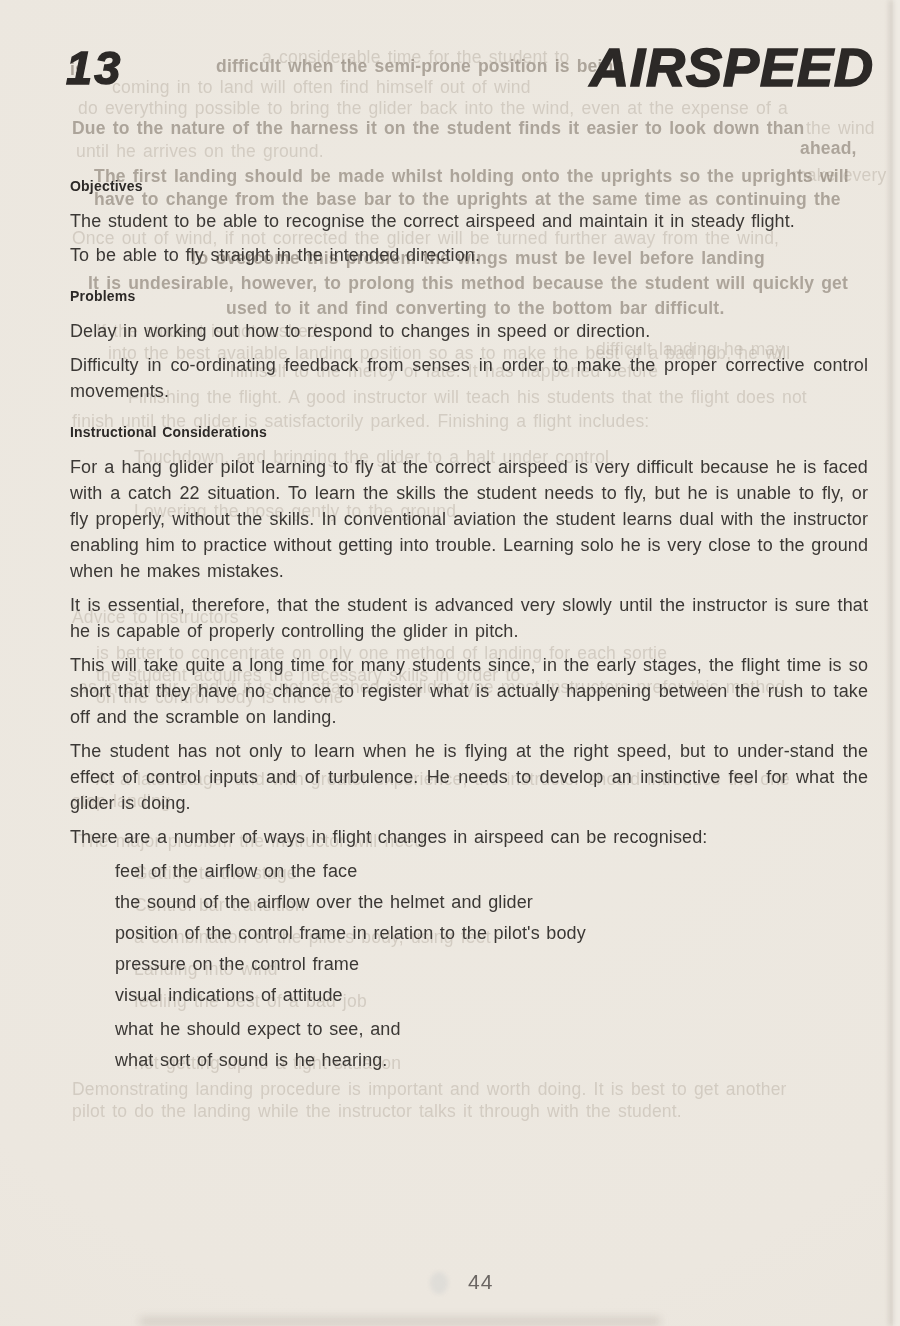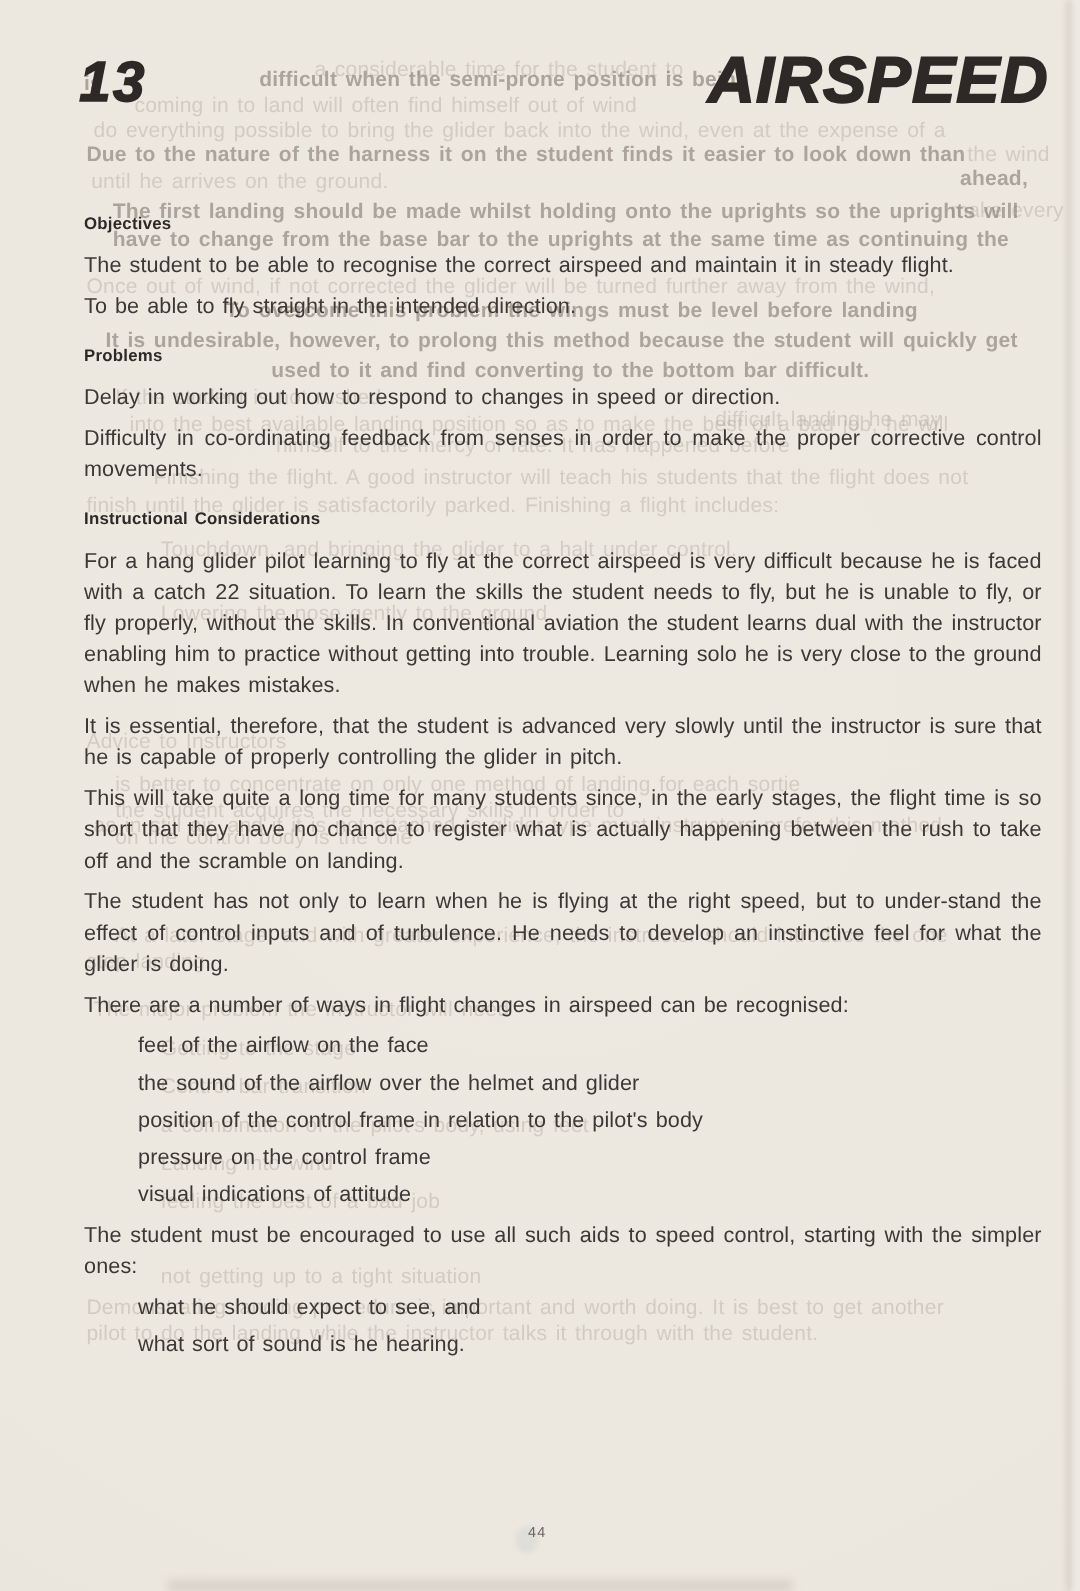--- a/index.html
+++ b/index.html
@@ -43,22 +43,22 @@
   .content{position:absolute;left:70px;right:32px;top:176px;z-index:2;
     font-size:18px;line-height:26px;letter-spacing:.1px;word-spacing:1.5px;}
   .content h2{font-size:14px;line-height:20px;font-weight:bold;color:var(--heading-ink);
     margin:18px 0 12px 0;letter-spacing:.2px;}
   .content h2:first-child{margin-top:0;}
   .content p{margin:0 0 8px 0;text-align:justify;}
   .content p.single{text-align:left;}
   .content ul{list-style:none;margin:4px 0 8px 0;padding:0 0 0 45px;}
   .content li{margin:0 0 5px 0;}
 
-  .page-number{position:absolute;left:440px;top:1270px;z-index:2;
-    font-size:12px;color:#6b6663;letter-spacing:1px;}
+  .page-number{position:absolute;left:468px;top:1270px;z-index:2;
+    font-size:21px;color:#6b6663;letter-spacing:1px;}
 </style>
 </head>
 <body>
 
 <div class="page">
 
   <div class="ghost-layer" id="ghost-layer">
       <div class="ghost faint" style="top: 46px; left: 262px;">a considerable time for the student to</div>
       <div class="ghost dark" style="top: 58px; left: 70px;">is</div>
       <div class="ghost dark" style="top: 55px; left: 216px;">difficult when the semi-prone position is being</div>
@@ -122,21 +122,20 @@
 
     <p class="single">There are a number of ways in flight changes in airspeed can be recognised:</p>
     <ul>
       <li>feel of the airflow on the face</li>
       <li>the sound of the airflow over the helmet and glider</li>
       <li>position of the control frame in relation to the pilot's body</li>
       <li>pressure on the control frame</li>
       <li>visual indications of attitude</li>
     </ul>
 
-    <p>The student must be encouraged to use all such aids to speed control, starting with the simpler ones:</p>
     <ul>
       <li>what he should expect to see, and</li>
       <li>what sort of sound is he hearing.</li>
     </ul>
 
   </main>
 
   <div class="smudge"></div>
   <div class="page-number">44</div>
 

